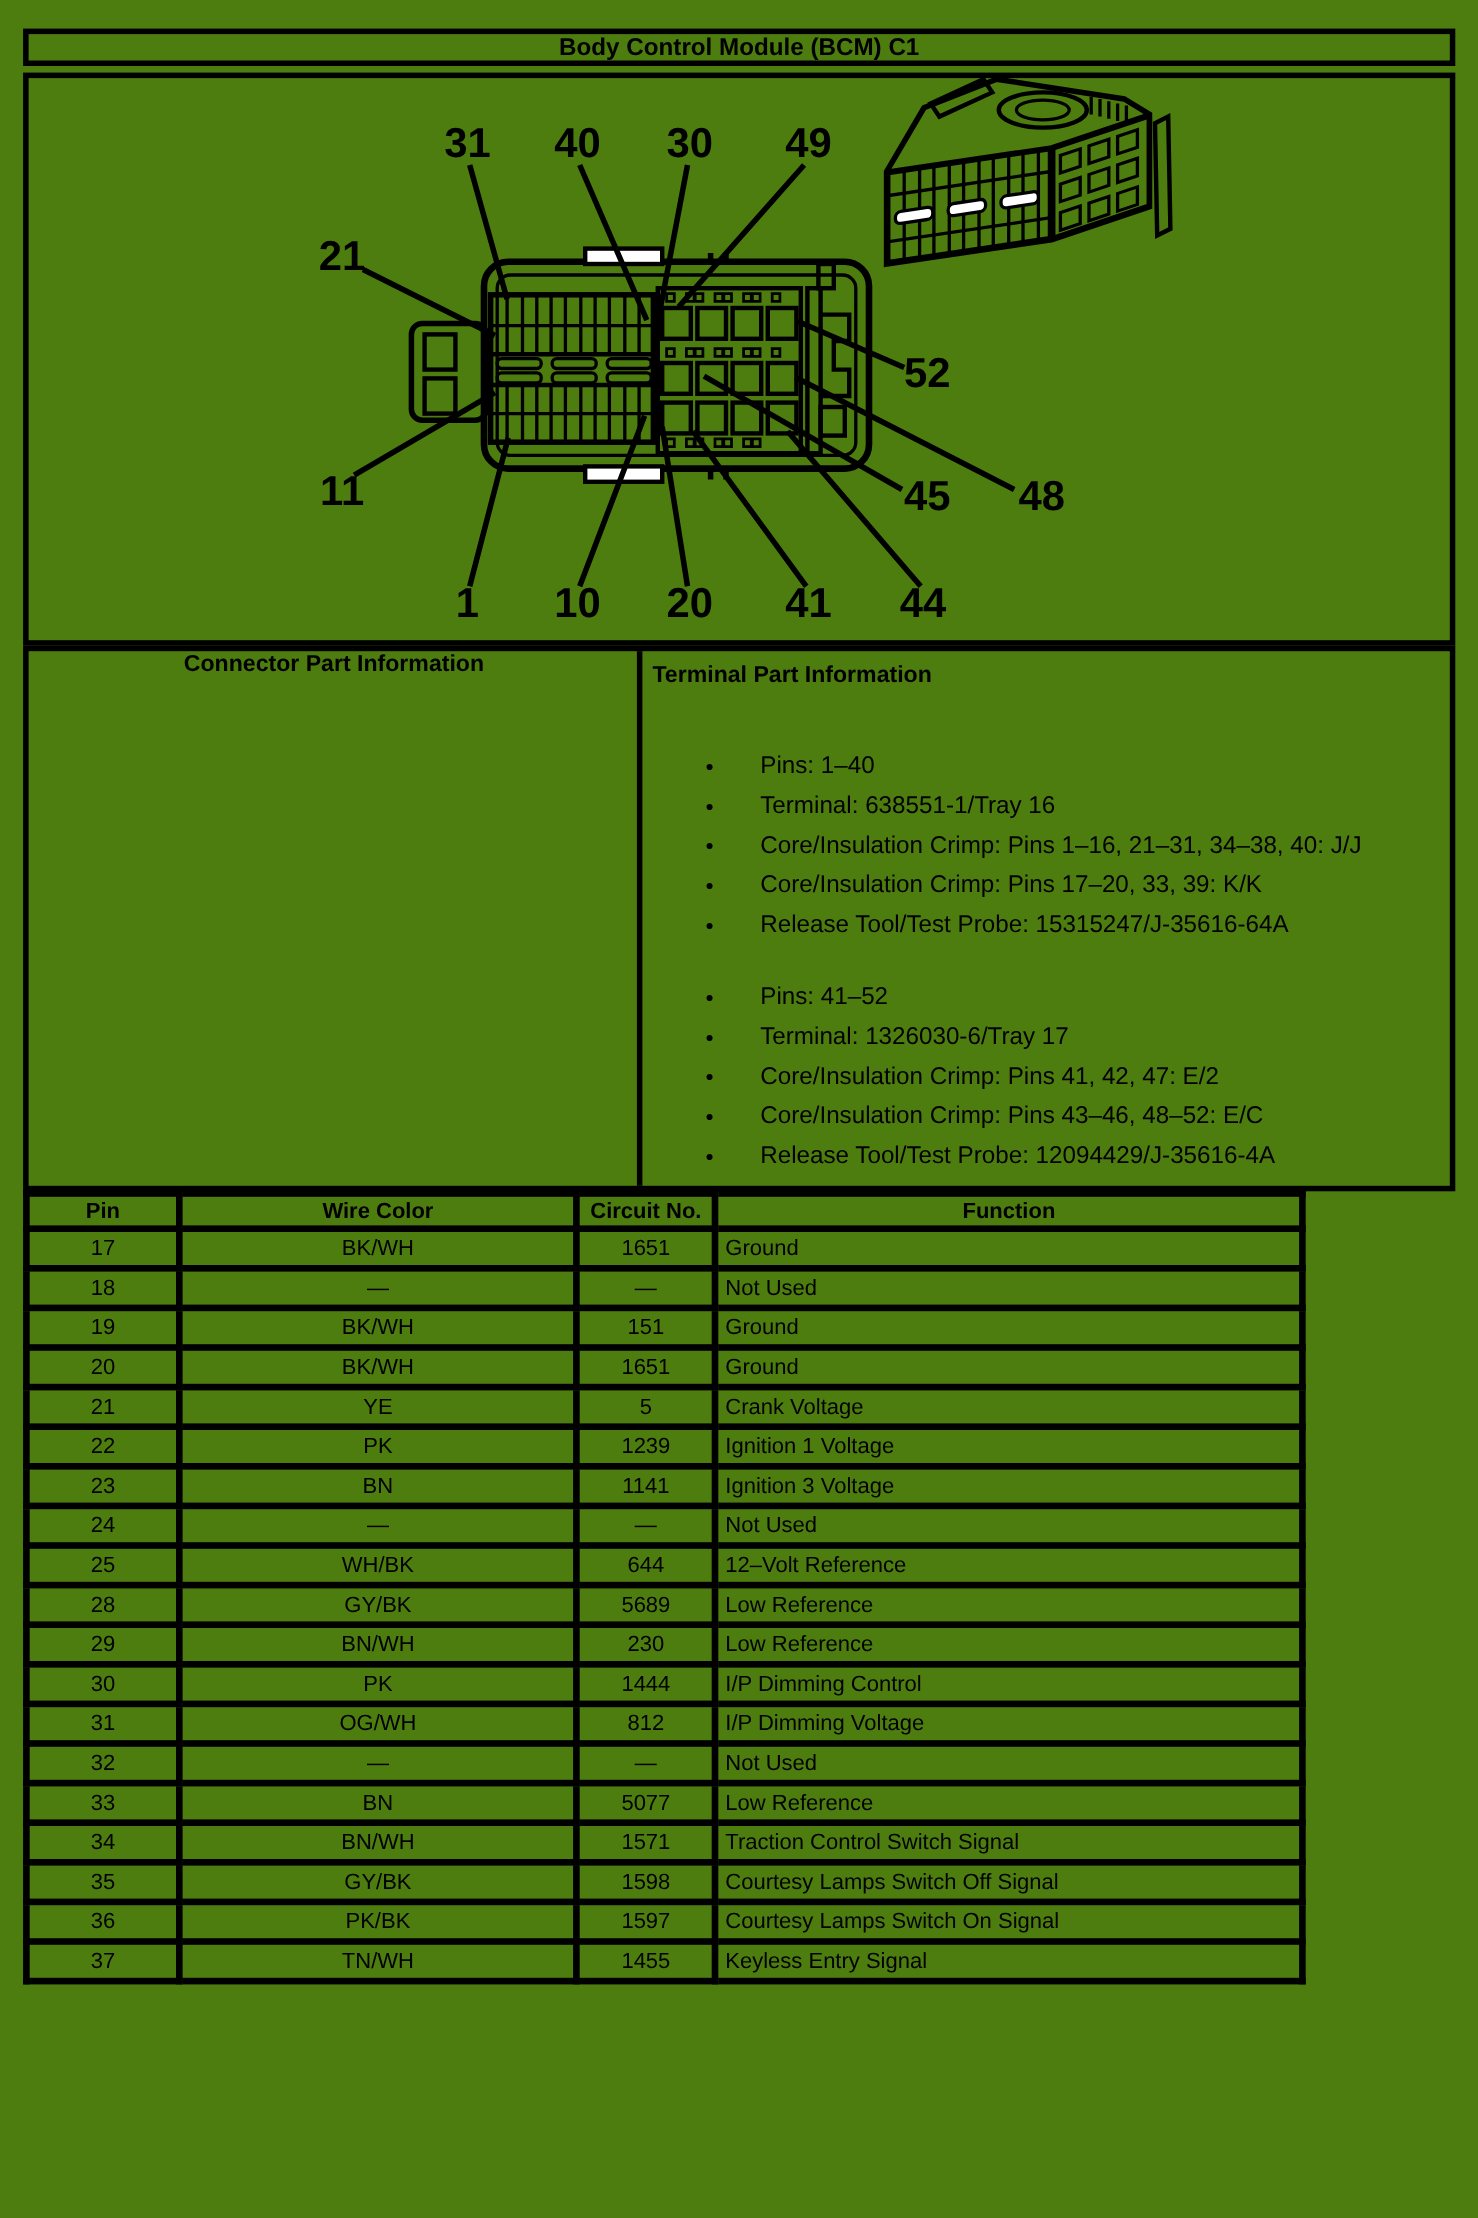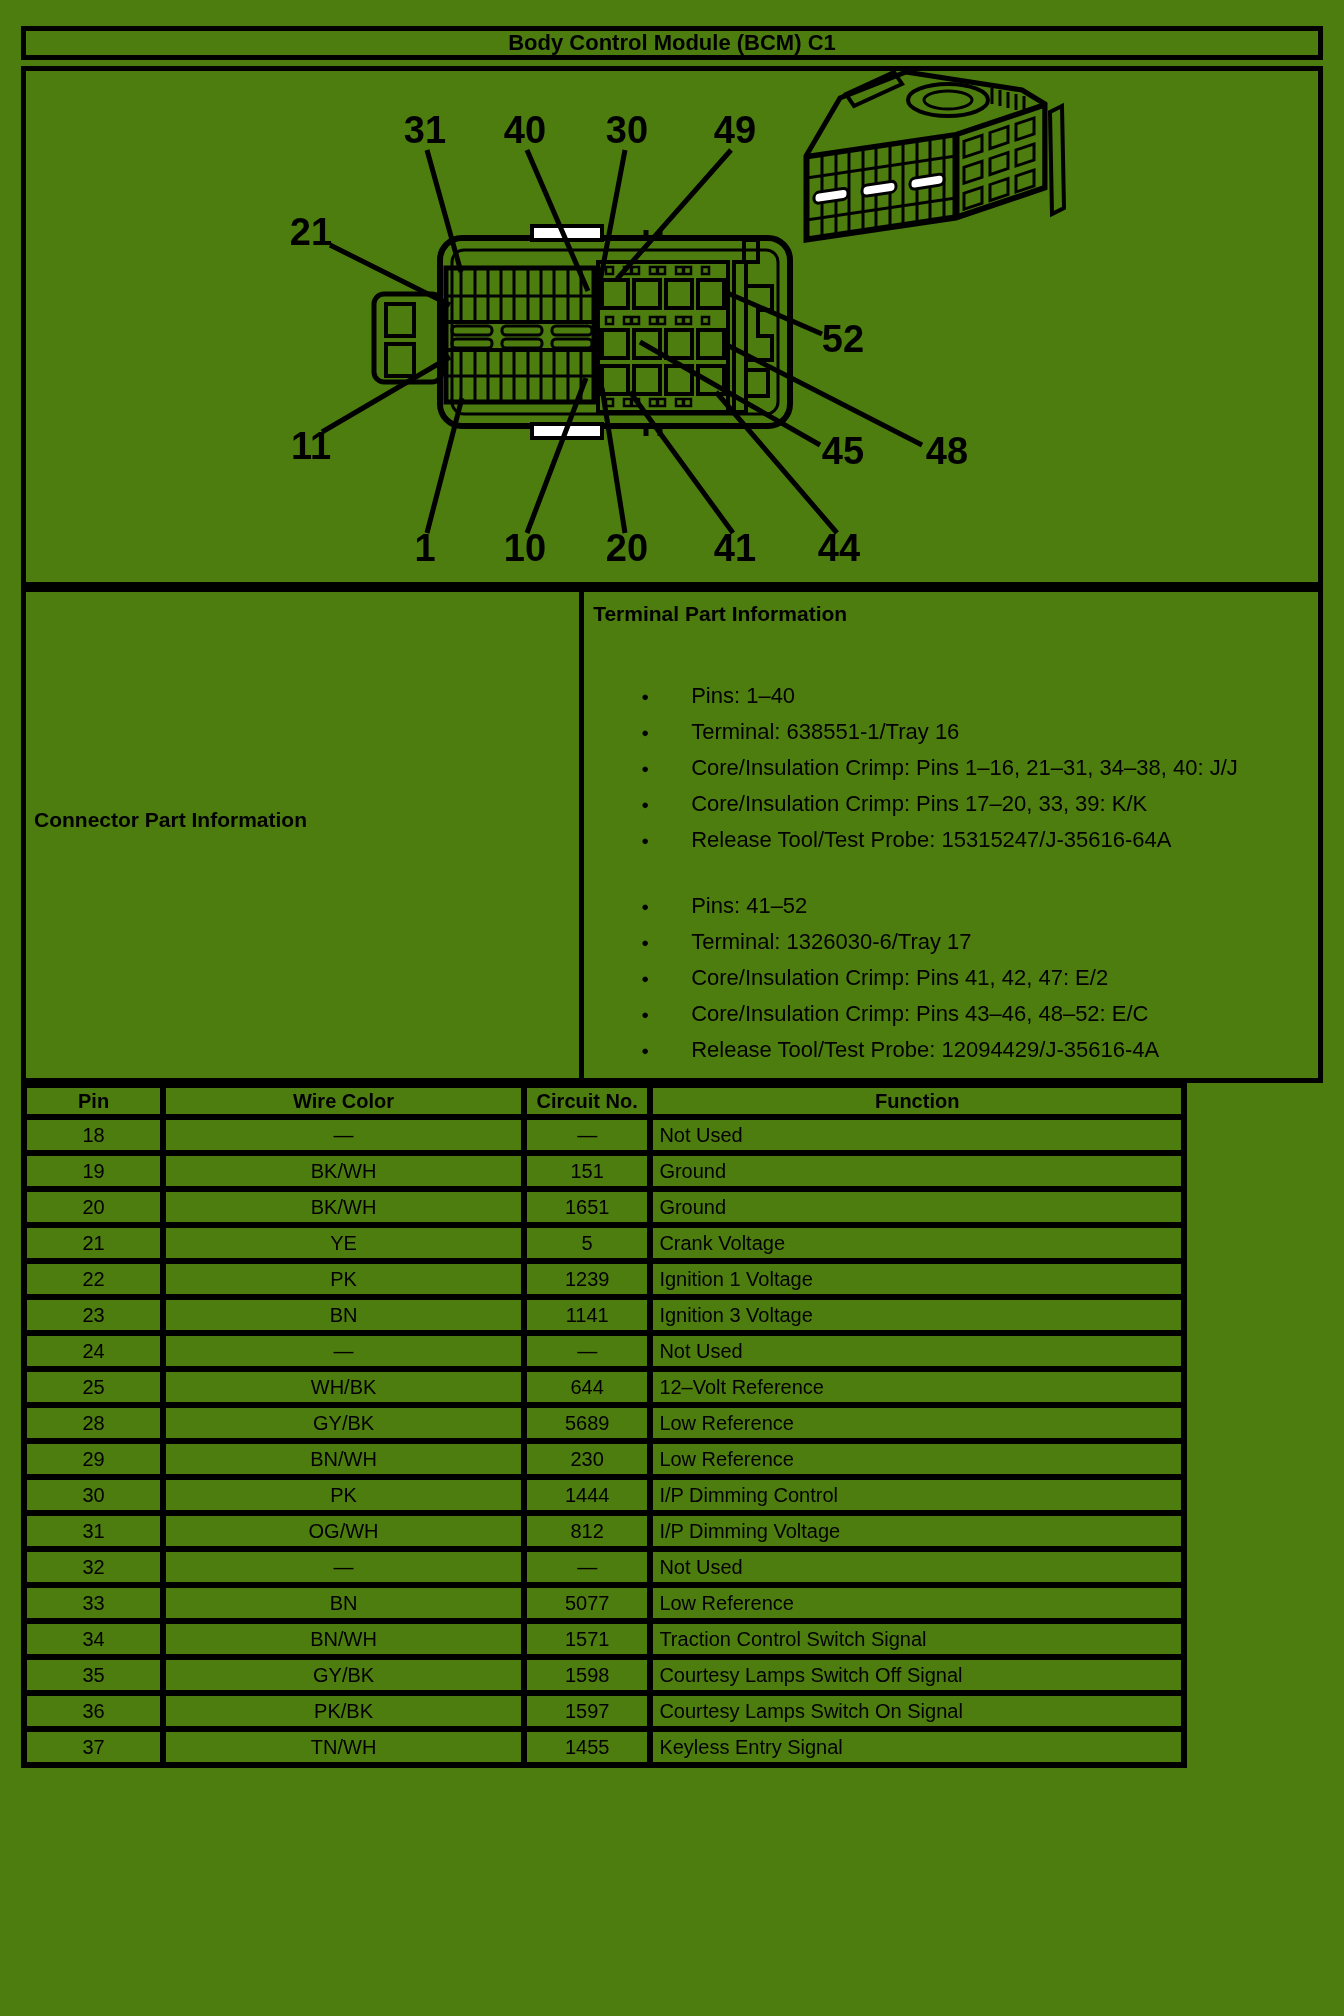--- a/index.html
+++ b/index.html
@@ -24,21 +24,21 @@
   }
   .diagram-box svg { display:block; width:100%; height:100%; }
 
   
   .info-row {
     position:absolute; left:21px; top:587px; width:1302px; height:496px;
     border:5px solid #000; display:flex;
   }
   .cell-connector {
     width:43.2%; border-right:5px solid #000; height:100%;
-    display:flex; flex-direction:column; justify-content:center;
+    display:flex; flex-direction:row; justify-content:center;
     padding:0 6px 30px 8px;
   }
   .cell-terminal { flex:1; padding:10px 4px 0 9px; }
   .info-title { font-size:21px; font-weight:bold; }
   ul.bullets { list-style:none; }
   ul.bullets li {
     position:relative; font-size:22px; line-height:36px; padding-left:50px;
     white-space:nowrap;
   }
   ul.bullets li::before {
@@ -209,20 +209,26 @@
     <thead>
       <tr>
         <th>Pin</th>
         <th>Wire Color</th>
         <th>Circuit No.</th>
         <th>Function</th>
       </tr>
     </thead>
     <tbody>
 
+        <tr>
+          <td>17</td>
+          <td>BK/WH</td>
+          <td>1651</td>
+          <td class="fn">Ground</td>
+        </tr>
 
         <tr>
           <td>18</td>
           <td>—</td>
           <td>—</td>
           <td class="fn">Not Used</td>
         </tr>
 
         <tr>
           <td>19</td>

